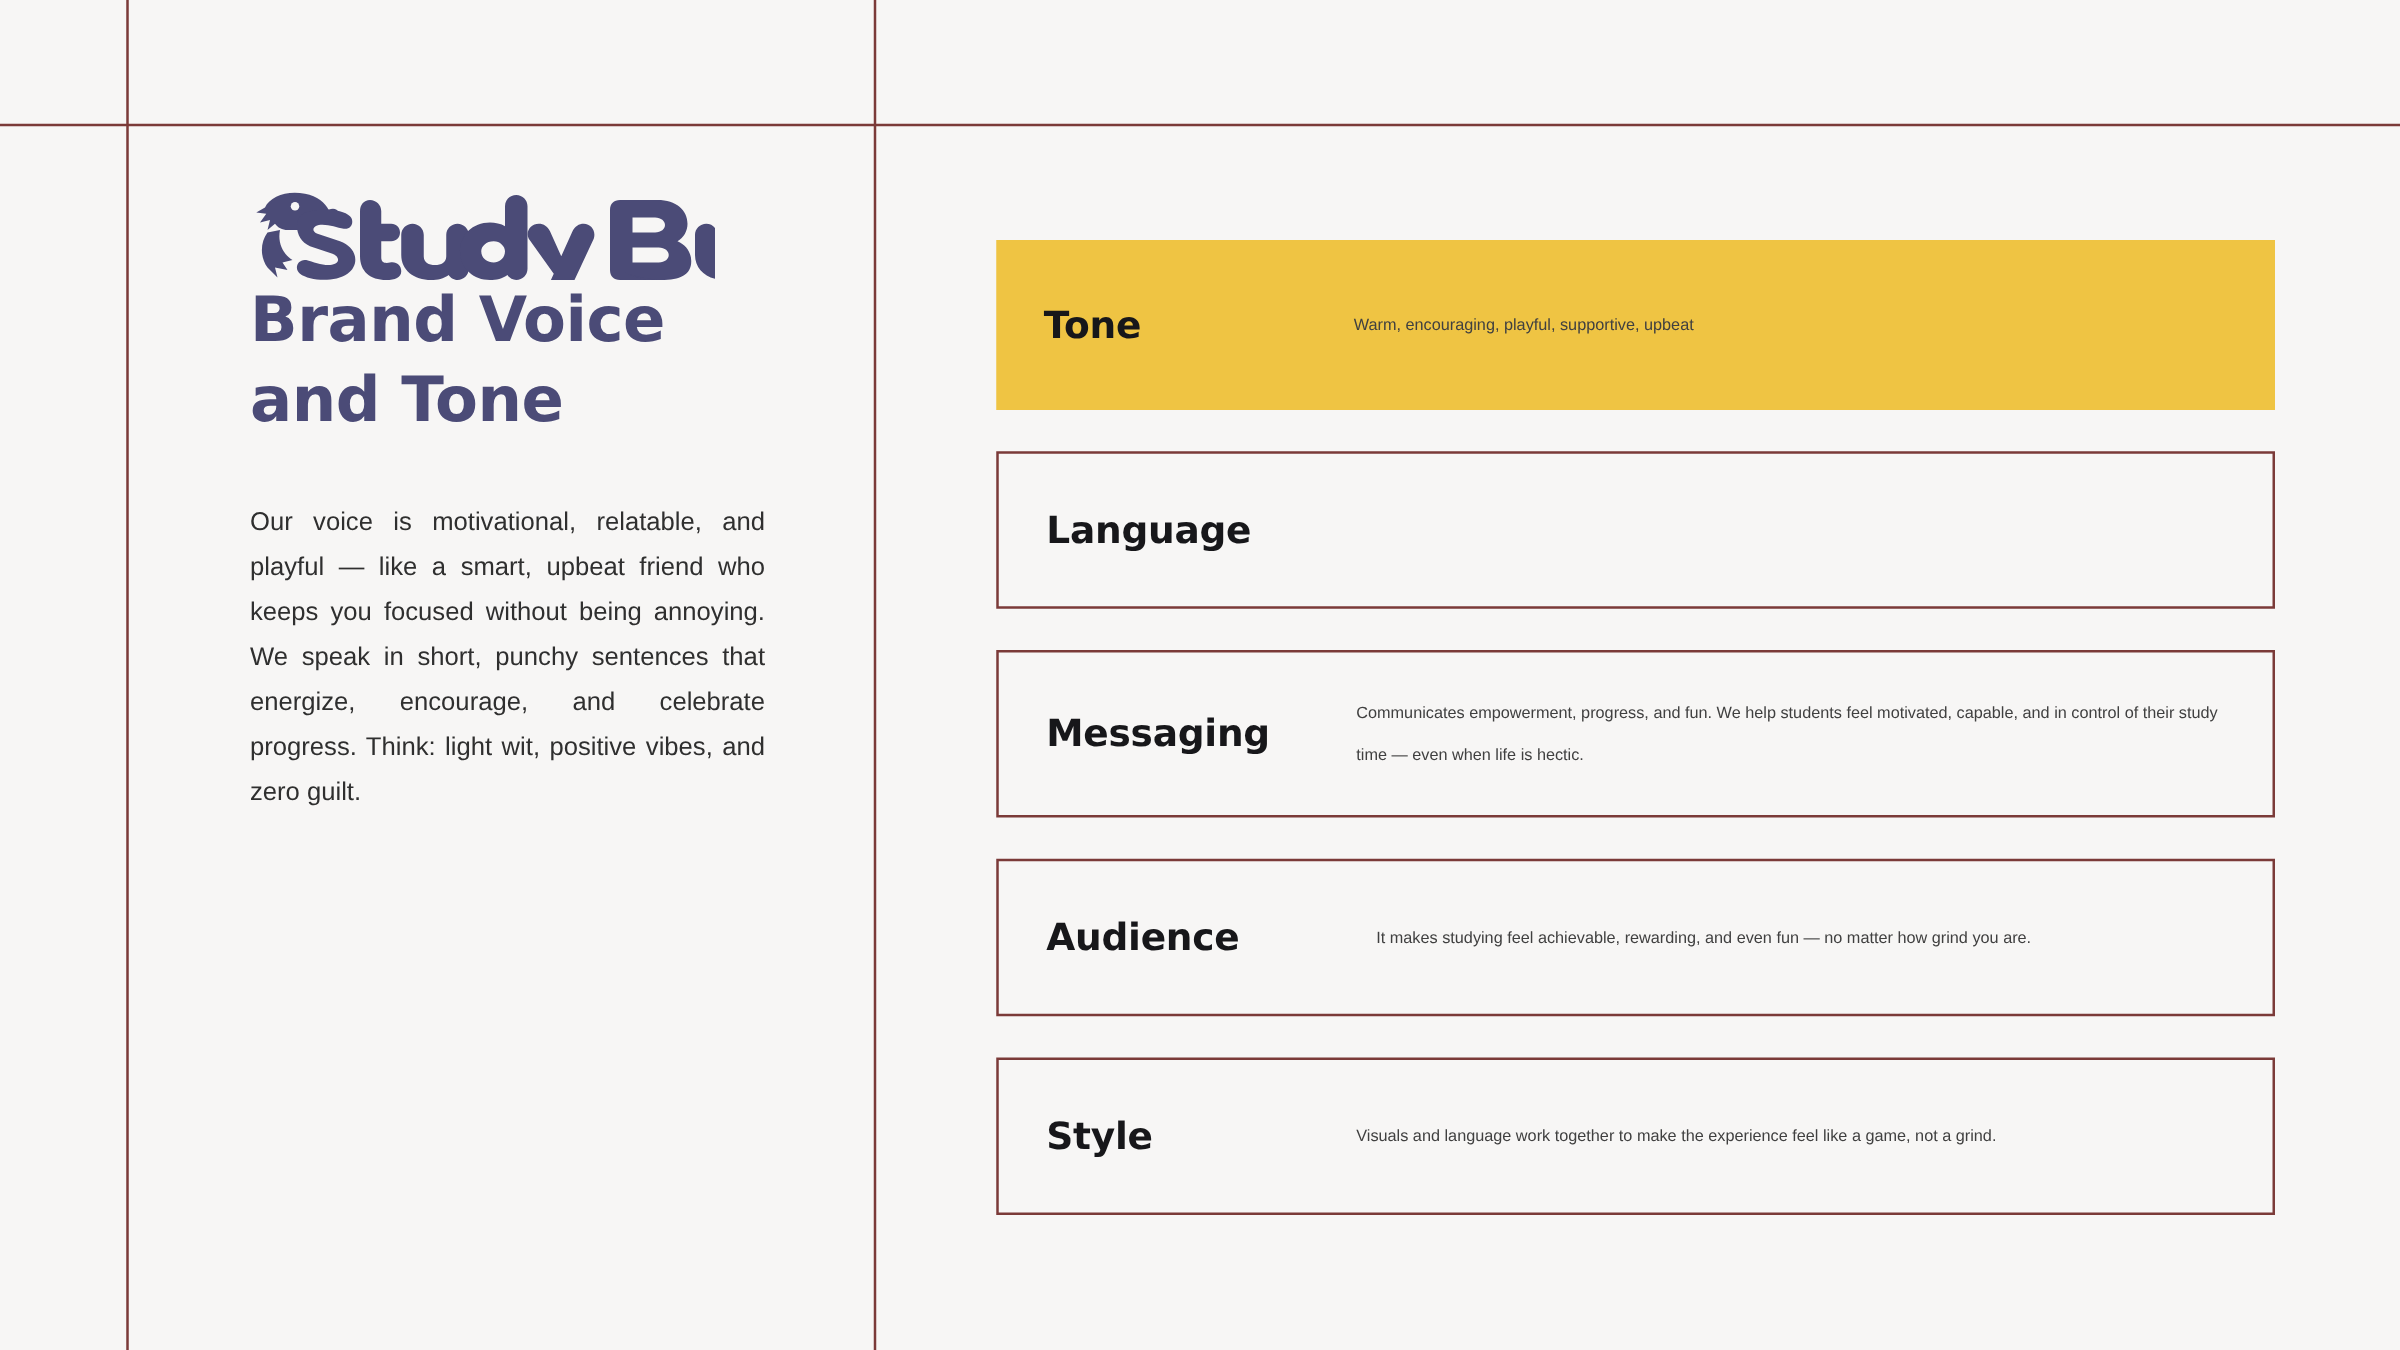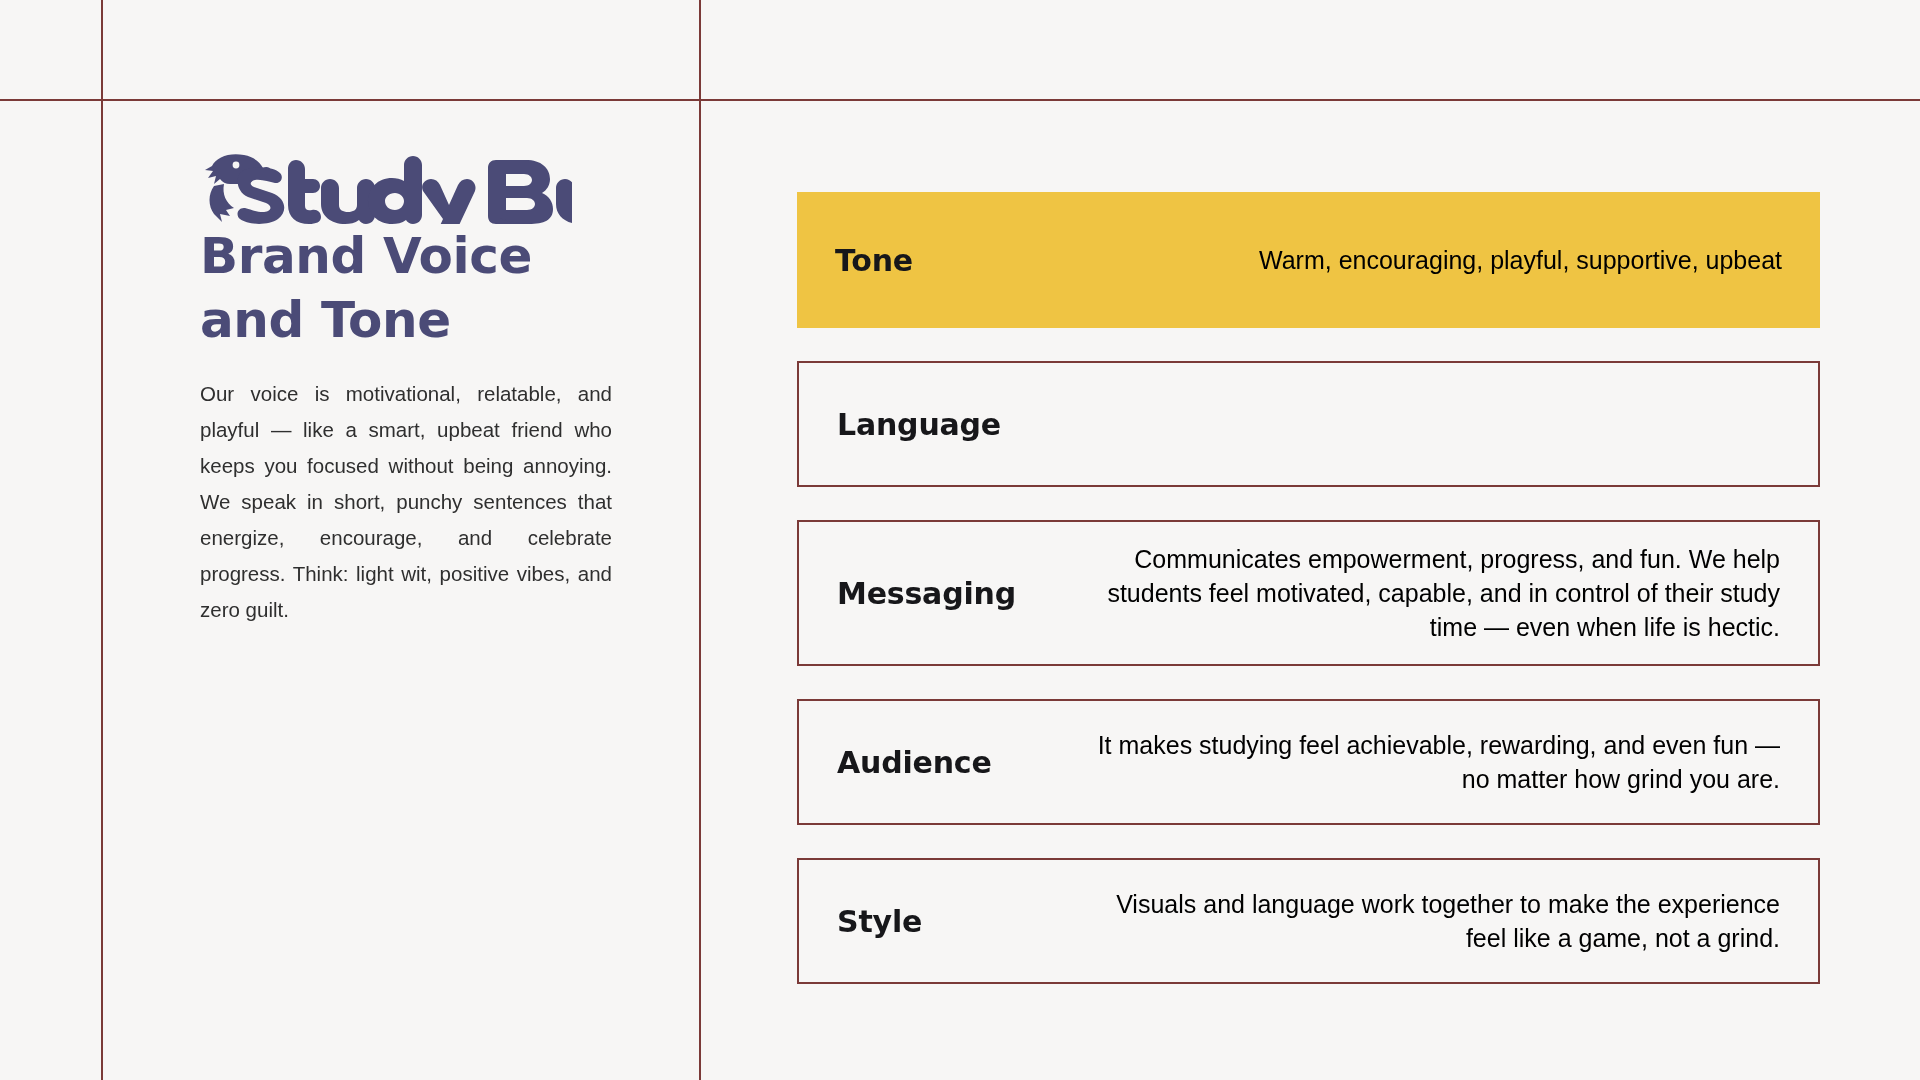--- a/index.html
+++ b/index.html
@@ -26,21 +26,21 @@
   .headline{
     font-family:"DejaVu Sans", sans-serif;
     font-weight:bold;
     font-size:50px;
     line-height:1.28;
     letter-spacing:-0.4px;
     color:#4B4B77;
     white-space:pre-line;
   }
   .body-copy{
-    margin-top:24px;
+    margin-top:48px;
     font-size:20.5px;
     line-height:36px;
     color:#2F2F2F;
     text-align:justify;
     text-justify:inter-word;
   }
 
   
   .rows{
     position:absolute;left:797px;top:192px;width:1023px;
@@ -65,27 +65,26 @@
   .row-label{
     flex:0 0 248px;
     font-family:"DejaVu Sans", sans-serif;
     font-weight:bold;
     font-size:30px;
     color:#17171A;
     letter-spacing:-0.2px;
   }
   .row-desc{
     flex:1 1 auto;
-    font-size:25px;
+    font-size:13px;
     line-height:34px;
-    color:#000000;
-    text-align:right;
+    color:#404040;
   }
   .row.r-messaging{min-height:134px;}
-  .row.r-audience{min-height:126px;}
+  .row.r-audience{min-height:126px;gap:16px;}
   .row.r-style{min-height:126px;}
 </style>
 </head>
 <body>
 
 <div class="guide guide-h-top"></div>
 <div class="guide guide-v-left"></div>
 <div class="guide guide-v-mid"></div>
 
 <div class="left-col">

